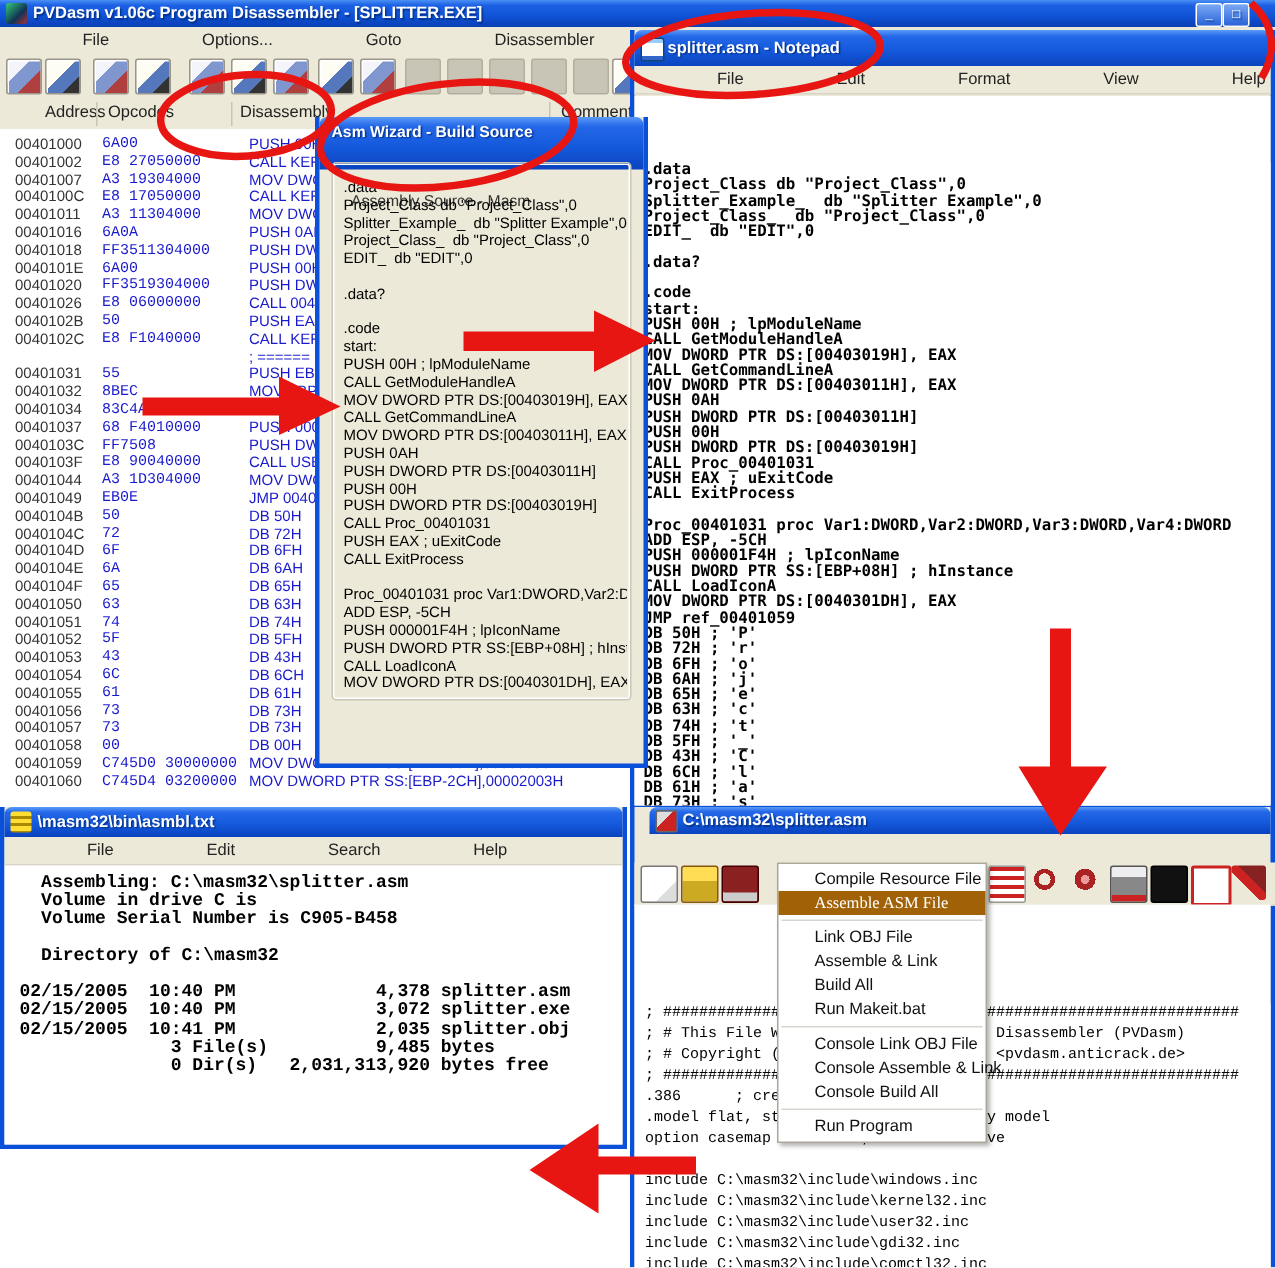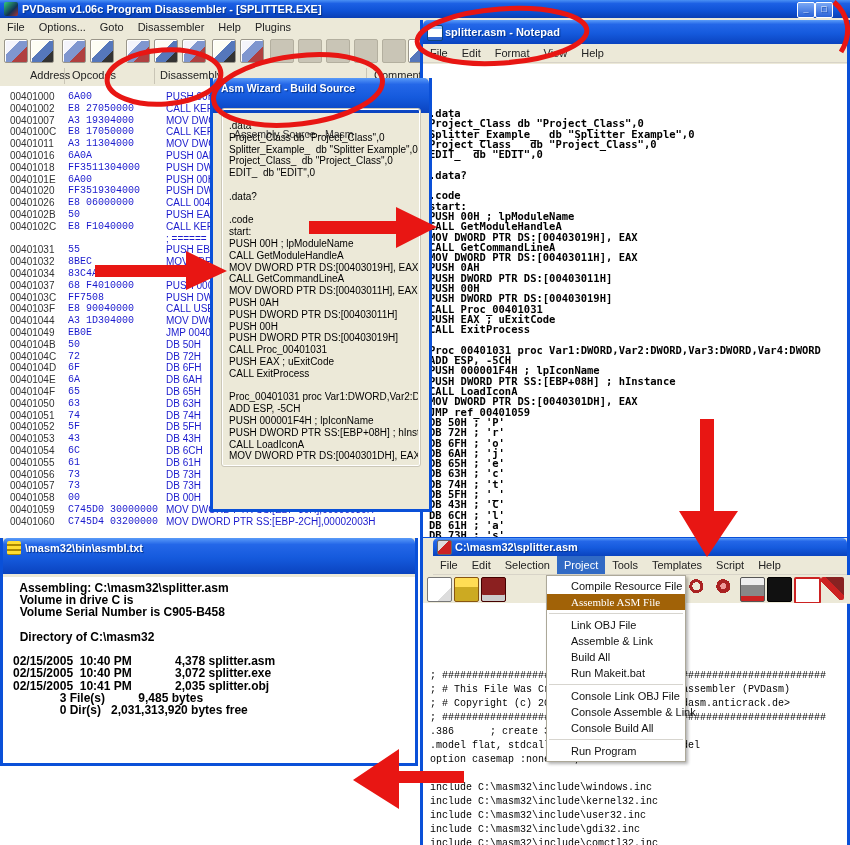--- a/index.html
+++ b/index.html
@@ -1,26 +1,26 @@
 <!DOCTYPE html>
 <html style="--annotation-red: #e81613; --titlebar-blue: #155add; --menu-highlight: #316ac5; --disasm-blue: #1a1acd;"><head>
 <meta charset="utf-8">
 <style>
   html,body{margin:0;padding:0;background:#fff;}
   #stage{position:relative;width:850px;height:845px;overflow:hidden;background:#fff;
          font-family:"Liberation Sans",sans-serif;}
   .win{position:absolute;background:#ece9d8;border-left:3px solid #0a50d8;border-right:3px solid #0a50d8;
        border-bottom:3px solid #0a50d8;box-sizing:border-box;}
-  .titlebar{position:relative;height:36px;background:linear-gradient(180deg,#5a9bf8 0%,#2467e8 18%,#155add 55%,#0a43bf 100%);
+  .titlebar{position:relative;height:20px;background:linear-gradient(180deg,#5a9bf8 0%,#2467e8 18%,#155add 55%,#0a43bf 100%);
        border-radius:5px 5px 0 0;color:#fff;font-weight:bold;font-size:11px;line-height:20px;
        padding-left:22px;white-space:nowrap;overflow:hidden;text-shadow:1px 1px 1px #00308a;}
   .titleicon{position:absolute;left:4px;top:3px;width:14px;height:14px;border-radius:2px;}
   .menubar{height:18px;background:#ece9d8;font-size:11px;line-height:18px;color:#222;
        white-space:nowrap;border-bottom:1px solid #d8d4c8;}
-  .menubar .mi{display:inline-block;padding:0 7px;}
+  .menubar .mi{display:inline-block;padding:0 7px;margin-left:48px;}
   .menubar .mi.active{background:#316ac5;color:#fff;}
   pre{margin:0;}
   
   #pvdasm{left:0;top:0;width:850px;height:536px;border:none;}
   #pvdasm .titlebar{border-radius:0;height:18px;line-height:18px;
        background:linear-gradient(180deg,#4a90f4 0%,#1c60e4 20%,#0f52d6 60%,#0a3fb4 100%);}
   #pvdasm .titleicon{top:2px;background:linear-gradient(135deg,#3c7,#135 60%,#a33);}
   .winbtn{position:absolute;top:2px;width:16px;height:14px;border-radius:2px;border:1px solid #fff;
        background:linear-gradient(180deg,#7aa8f5,#2a63d8);color:#fff;font-size:9px;line-height:12px;
        text-align:center;font-weight:bold;}
@@ -53,21 +53,21 @@
   #wizard .titlebar{height:35px;line-height:20px;padding-left:8px;font-size:10.5px;}
   .groupbox{position:absolute;left:8px;top:30px;right:8px;bottom:42px;border:1px solid #cbc7b8;
        box-shadow:0 0 0 1px #fff inset;border-radius:3px;}
   .grouplabel{position:absolute;left:8px;top:-8px;background:#ece9d8;padding:0 4px;font-size:10.5px;color:#333;margin-top:27px;}
   #wizard-text{position:absolute;left:7px;top:11px;right:2px;bottom:2px;overflow:hidden;
        font-size:10px;line-height:11.8px;color:#000;white-space:pre;}
   
   #asmbl{left:0;top:538px;width:418px;height:228px;}
   #asmbl .titleicon{background:repeating-linear-gradient(180deg,#fd3 0 3px,#a80 3px 5px);}
   #asmbl-text{position:absolute;left:0;top:39px;right:0;bottom:0;background:#fff;overflow:hidden;
-       font-family:Liberation Sans, sans-serif;font-weight:bold;font-size:12px;line-height:12.2px;
+       font-family:Liberation Mono, monospace;font-weight:bold;font-size:12px;line-height:12.2px;
        color:#000;padding:5px 0 0 10px;}
   
   #qeditor{left:420px;top:538px;width:430px;height:307px;border-bottom:none;padding-left:10px;}
   #qeditor .titlebar{height:18px;line-height:18px;}
   #qeditor .titleicon{top:2px;width:13px;height:13px;background:linear-gradient(135deg,#ddd 40%,#c22 40%);border:1px solid #666;}
   #qe-toolbar{position:absolute;left:0;top:37px;width:427px;height:28px;background:#ece9d8;border-bottom:1px solid #d8d4c8;}
   #qe-toolbar .tbico{top:2px;width:23px;height:23px;border:none;box-shadow:none;background:none;}
   .ic-new-file-icon{background:linear-gradient(135deg,#fff 70%,#ddd 70%)!important;border:1px solid #777!important;}
   .ic-open-folder-icon{background:linear-gradient(180deg,#fd5 40%,#ca2 40%)!important;border:1px solid #851!important;}
   .ic-save-icon{background:#8b2020!important;border:1px solid #400!important;box-shadow:0 -6px 0 #ccc inset!important;}
@@ -75,21 +75,21 @@
   .ic-search-icon,.ic-search-next-icon{border:none!important;background:radial-gradient(circle at 45% 40%,transparent 0 4px,#a22 4px 7px,transparent 7px)!important;}
   .ic-search-next-icon{background:radial-gradient(circle at 45% 40%,#e99 0 3px,#a22 3px 7px,transparent 7px)!important;}
   .ic-print-icon{background:linear-gradient(180deg,#eee 30%,#888 30% 80%,#c22 80%)!important;border:1px solid #555!important;}
   .ic-fullscreen-icon{background:#111!important;border:1px solid #000!important;}
   .ic-new-window-icon{background:#fff!important;border:2px solid #c22!important;}
   .ic-edit-pen-icon{background:linear-gradient(45deg,transparent 40%,#c22 40% 60%,#822 60%)!important;}
   #qe-text{position:absolute;left:7px;top:66px;right:0;bottom:0;background:#fff;overflow:hidden;
        font-family:"Liberation Mono",monospace;font-size:10px;line-height:14px;color:#000;}
   #qeditor .ebody{position:absolute;left:0;top:65px;right:0;bottom:0;background:#fff;}
   
-  #project-popup{position:absolute;left:546px;top:575px;width:138px;background:#fff;
+  #project-popup{position:absolute;left:518px;top:575px;width:138px;background:#fff;
        border:1px solid #aca899;box-shadow:2px 2px 3px rgba(0,0,0,.3);z-index:6;font-size:11px;color:#111;
        padding:2px 0;}
   .pitem{height:16px;line-height:16px;padding-left:24px;white-space:nowrap;}
   .pitem.sel{background:#a16207;color:#fff;font-family:Liberation Serif, serif;}
   .psep{height:1px;background:#d7d5cf;margin:3px 2px;}
   
   #annot{position:absolute;left:0;top:0;z-index:10;pointer-events:none;}
   .z2{z-index:2;} .z3{z-index:3;} .z4{z-index:4;} .z1{z-index:1;}
 </style>
 </head>
@@ -431,21 +431,20 @@
 02/15/2005  10:41 PM             2,035 splitter.obj
               3 File(s)          9,485 bytes
               0 Dir(s)   2,031,313,920 bytes free</pre>
   </div>
 
   <div id="qeditor" class="win z4">
     <div class="titlebar">
       <div class="titleicon"></div>
       <span>C:\masm32\splitter.asm</span>
     </div>
-    <div class="menubar"><span class="mi">File</span><span class="mi">Edit</span><span class="mi">Selection</span><span class="mi active">Project</span><span class="mi">Tools</span><span class="mi">Templates</span><span class="mi">Script</span><span class="mi">Help</span></div>
     <div id="qe-toolbar">
       <div></div>
       <div></div>
     <div class="tbico ic-new-file-icon" style="left: 4px;"></div>
         <div class="tbico ic-open-folder-icon" style="left: 31px;"></div>
         <div class="tbico ic-save-icon" style="left: 58px;"></div>
         <div class="tbico ic-indent-left-icon" style="left: 236px;"></div>
         <div class="tbico ic-search-icon" style="left: 263px;"></div>
         <div class="tbico ic-search-next-icon" style="left: 290px;"></div>
         <div class="tbico ic-print-icon" style="left: 317px;"></div>

